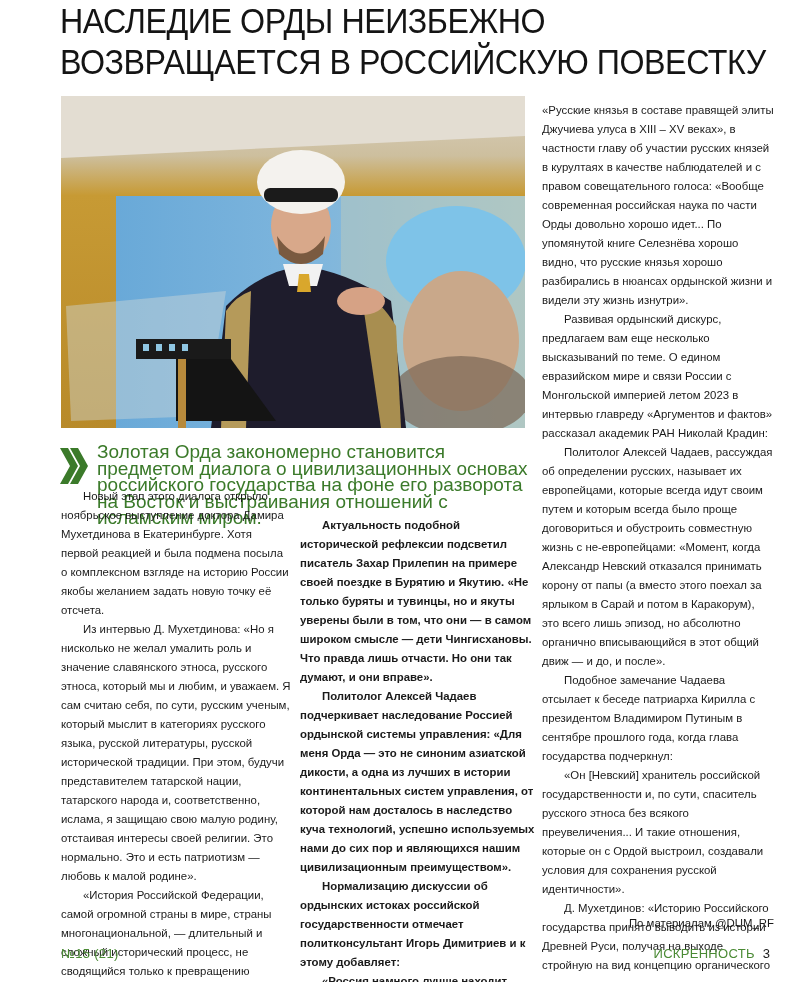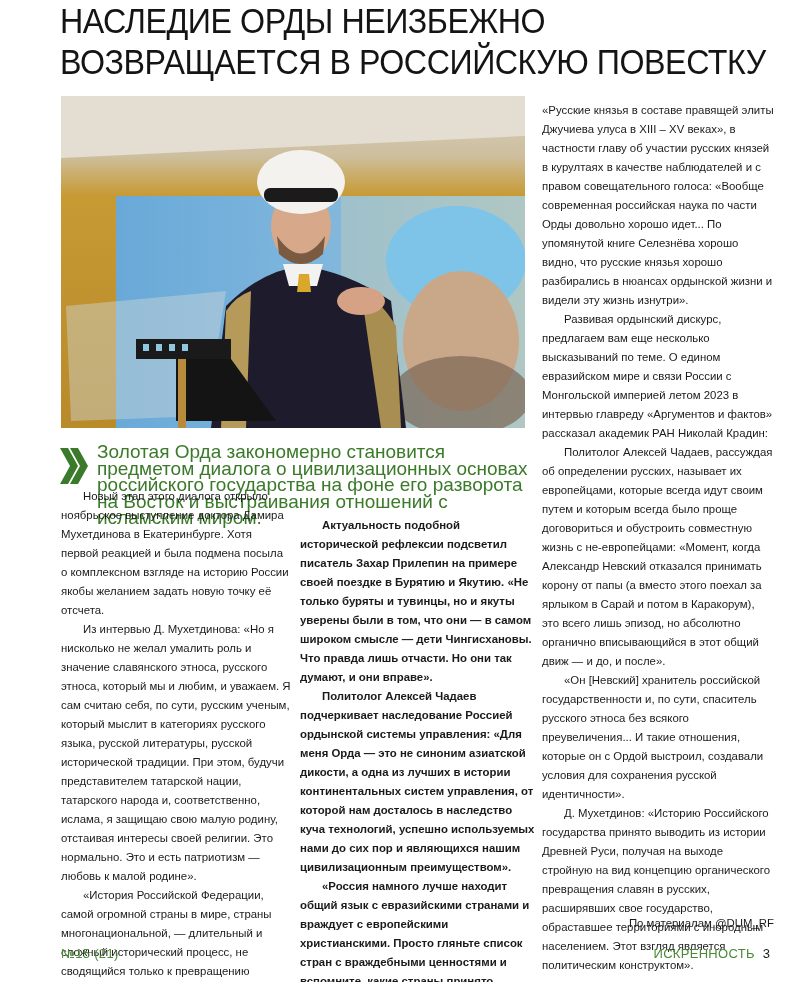--- a/index.html
+++ b/index.html
@@ -91,28 +91,30 @@
 
 <div class="col col1">
   <p class="ind">Новый этап этого диалога открыло ноябрьское выступление доктора Дамира Мухетдинова в Екатеринбурге. Хотя первой реакцией и была подмена посыла о комплексном взгляде на историю России якобы желанием задать новую точку её отсчета.</p>
   <p class="ind">Из интервью Д. Мухетдинова: «Но я нисколько не желал умалить роль и значение славянского этноса, русского этноса, который мы и любим, и уважаем. Я сам считаю себя, по сути, русским ученым, который мыслит в категориях русского языка, русской литературы, русской исторической традиции. При этом, будучи представителем татарской нации, татарского народа и, соответственно, ислама, я защищаю свою малую родину, отстаивая интересы своей религии. Это нормально. Это и есть патриотизм — любовь к малой родине».</p>
   <p class="ind">«История Российской Федерации, самой огромной страны в мире, страны многонациональной, — длительный и сложный исторический процесс, не сводящийся только к превращению княжества Киевского, потом Владимирского и Московского в огромную империю. Формирование такого государства — это результат усилий многих исторических народов».</p>
 </div>
 
 <div class="col col2">
   <p class="ind">Актуальность подобной исторической рефлексии подсветил писатель Захар Прилепин на примере своей поездке в Бурятию и Якутию. «Не только буряты и тувинцы, но и якуты уверены были в том, что они — в самом широком смысле — дети Чингисхановы. Что правда лишь отчасти. Но они так думают, и они вправе».</p>
   <p class="ind">Политолог Алексей Чадаев подчеркивает наследование Россией ордынской системы управления: «Для меня Орда — это не синоним азиатской дикости, а одна из лучших в истории континентальных систем управления, от которой нам досталось в наследство куча технологий, успешно используемых нами до сих пор и являющихся нашим цивилизационным преимуществом».</p>
+  <p class="ind">Нормализацию дискуссии об ордынских истоках российской государственности отмечает политконсультант Игорь Димитриев и к этому добавляет:</p>
   <p class="ind">«Россия намного лучше находит общий язык с евразийскими странами и враждует с европейскими христианскими. Просто гляньте список стран с враждебными ценностями и вспомните, какие страны принято считать союзными».</p>
   <p class="ind">Краевед Марк Сарай советует монографию историка Юрия Селезнёва</p>
 </div>
 
 <div class="col col3">
   <p>«Русские князья в составе правящей элиты Джучиева улуса в XIII – XV веках», в частности главу об участии русских князей в курултаях в качестве наблюдателей и с правом совещательного голоса: «Вообще современная российская наука по части Орды довольно хорошо идет... По упомянутой книге Селезнёва хорошо видно, что русские князья хорошо разбирались в нюансах ордынской жизни и видели эту жизнь изнутри».</p>
   <p class="ind">Развивая ордынский дискурс, предлагаем вам еще несколько высказываний по теме. О едином евразийском мире и связи России с Монгольской империей летом 2023 в интервью главреду «Аргументов и фактов» рассказал академик РАН Николай Крадин:</p>
   <p class="ind">Политолог Алексей Чадаев, рассуждая об определении русских, называет их европейцами, которые всегда идут своим путем и которым всегда было проще договориться и обустроить совместную жизнь с не-европейцами: «Момент, когда Александр Невский отказался принимать корону от папы (а вместо этого поехал за ярлыком в Сарай и потом в Каракорум), это всего лишь эпизод, но абсолютно органично вписывающийся в этот общий движ — и до, и после».</p>
+  <p class="ind">Подобное замечание Чадаева отсылает к беседе патриарха Кирилла с президентом Владимиром Путиным в сентябре прошлого года, когда глава государства подчеркнул:</p>
   <p class="ind">«Он [Невский] хранитель российской государственности и, по сути, спаситель русского этноса без всякого преувеличения... И такие отношения, которые он с Ордой выстроил, создавали условия для сохранения русской идентичности».</p>
   <p class="ind">Д. Мухетдинов: «Историю Российского государства принято выводить из истории Древней Руси, получая на выходе стройную на вид концепцию органического превращения славян в русских, расширявших свое государство, обраставшее территориями с инородным населением. Этот взгляд является политическим конструктом».</p>
 </div>
 
 <div class="credit">По материалам @DUM_RF</div>
 
 <div class="issue">№15 (21)</div>
 <div class="footer-right">
   <span class="mag">ИСКРЕННОСТЬ</span><span class="pg">3</span>
 </div>

